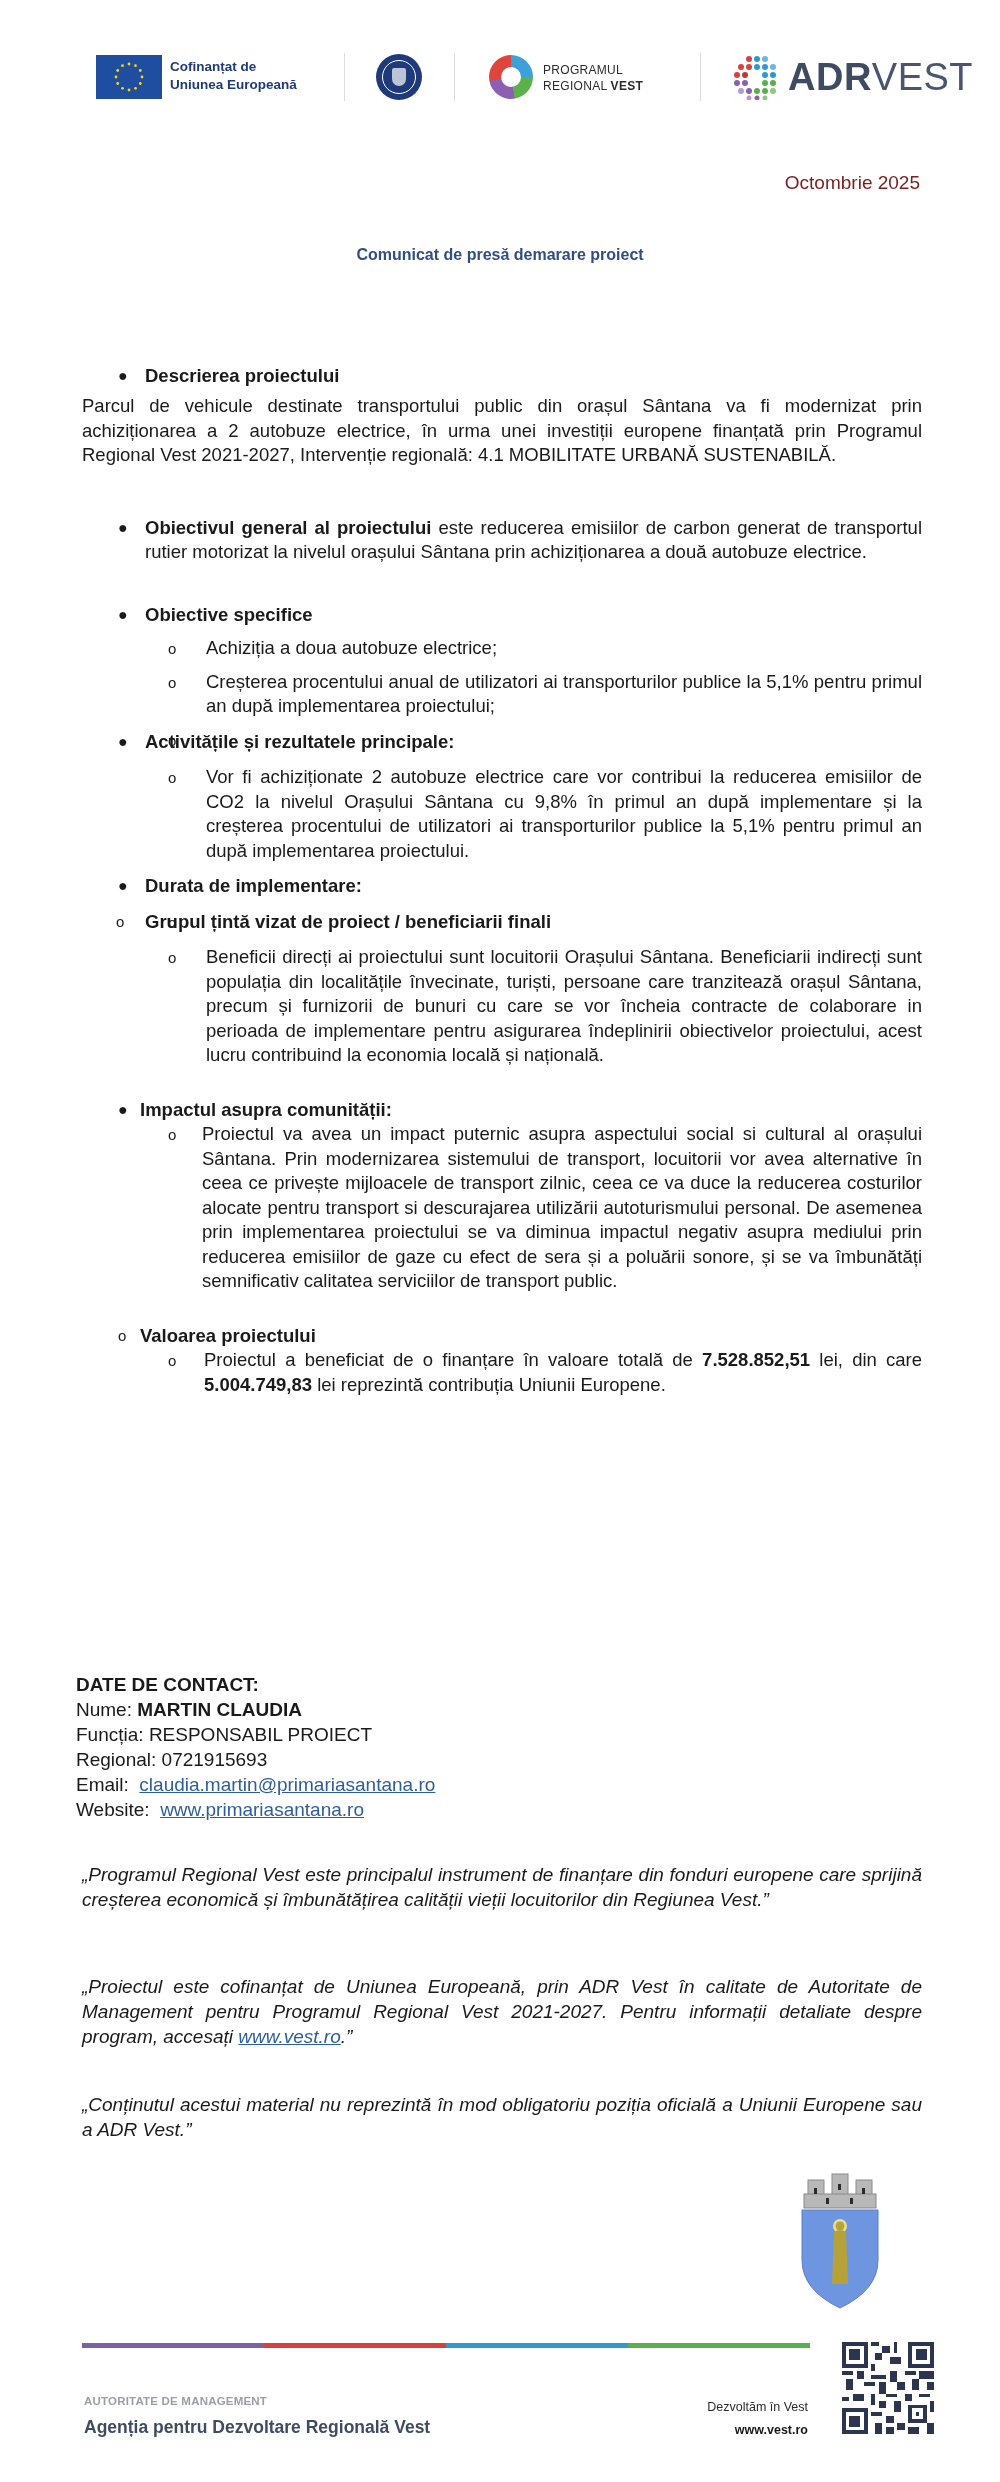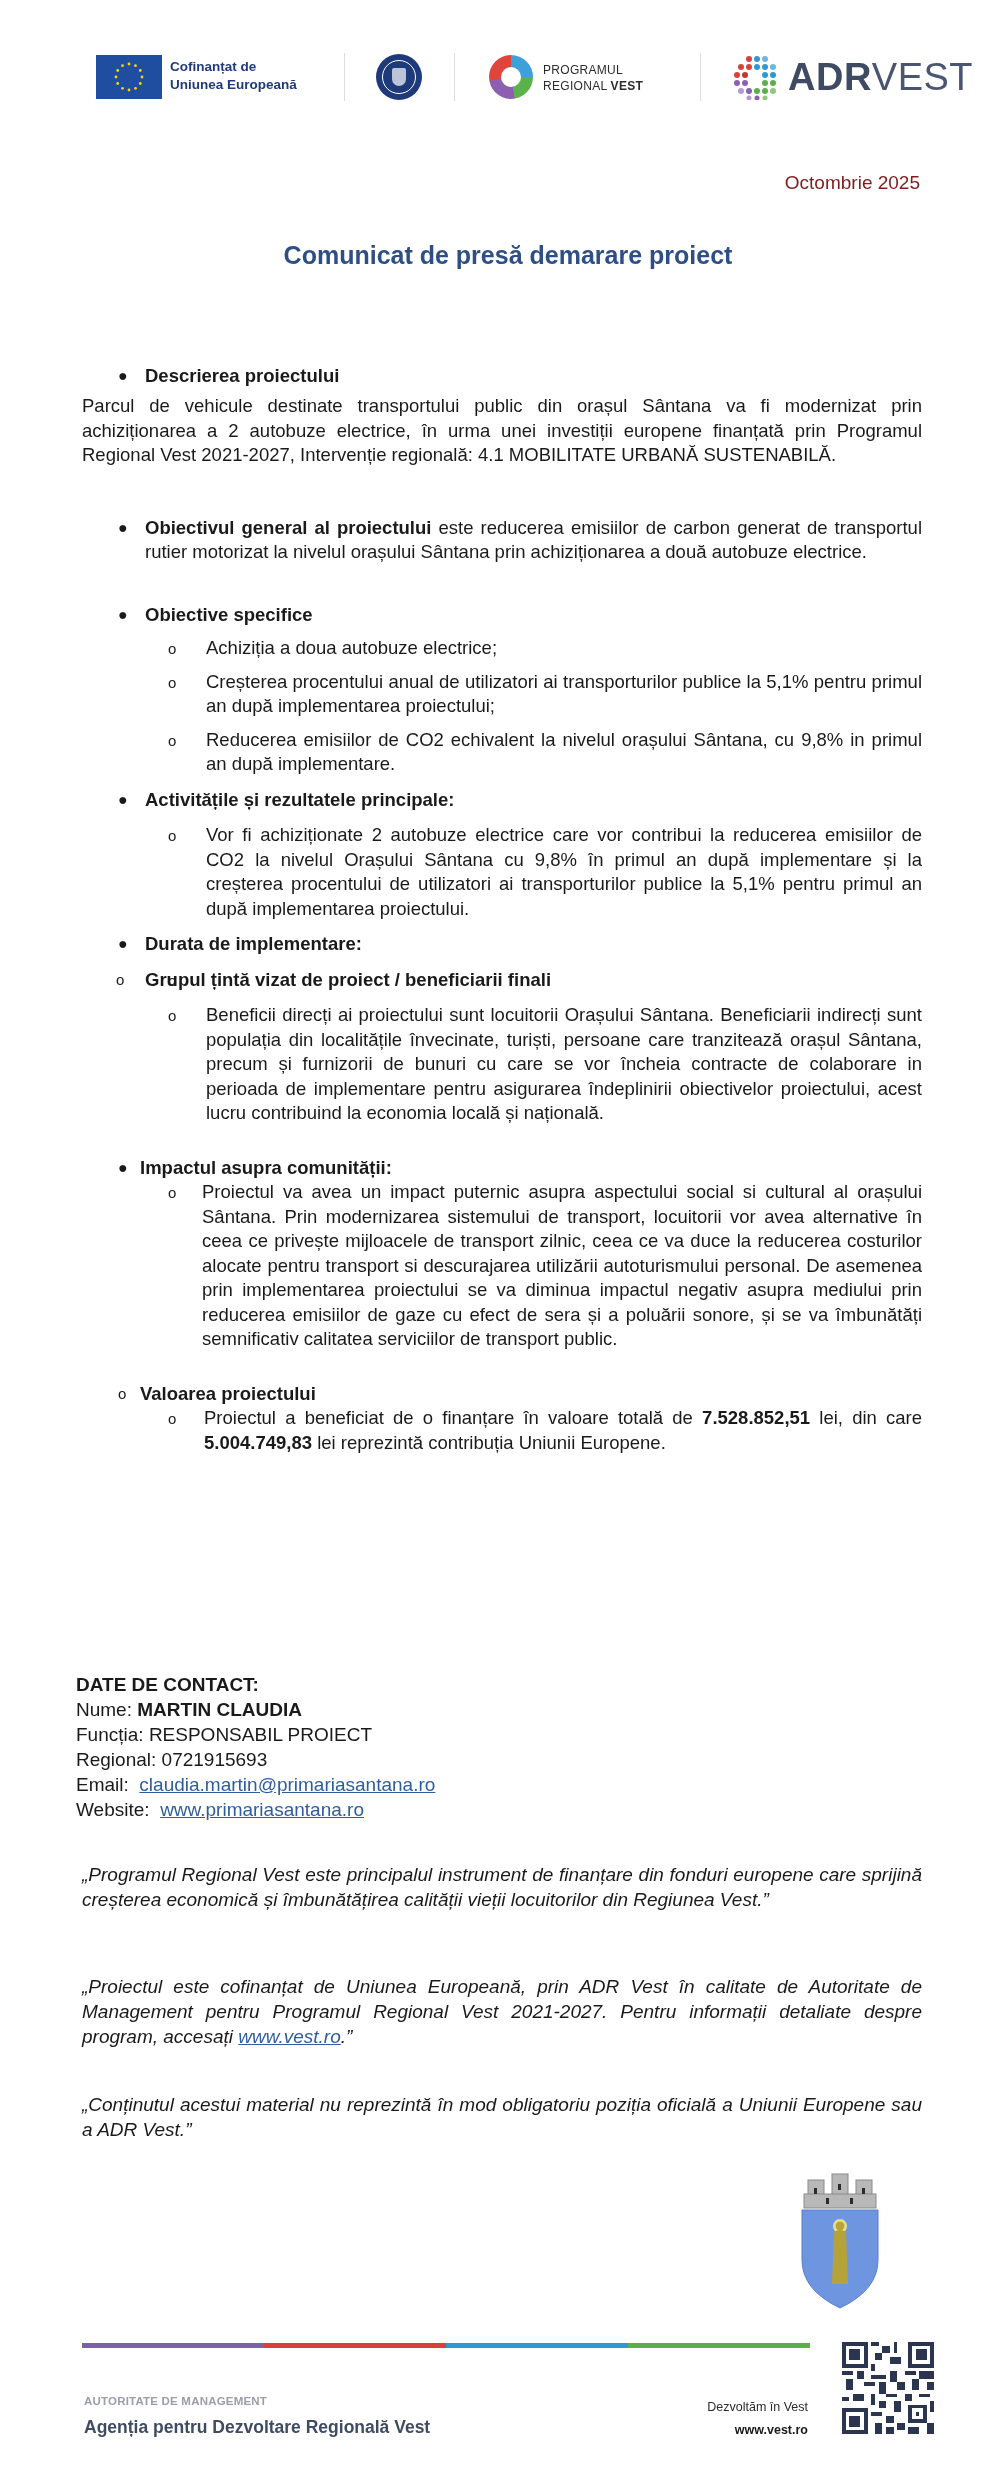--- a/index.html
+++ b/index.html
@@ -22,21 +22,21 @@
   .prv-text b { font-weight: bold; }
   .adr-dots { position: absolute; left: 636px; top: 4px; width: 46px; height: 46px; }
   .adr-text { position: absolute; left: 692px; top: 6px; font-family: "Liberation Sans", sans-serif; font-size: 38px; line-height: 42px; color: #3f4b63; letter-spacing: 0.5px; }
   .adr-text b { font-weight: bold; }
   .adr-text span.light { font-weight: normal; color: #4a5670; }
 
   
   .date { position: absolute; top: 172px; right: 80px; font-family: "Liberation Sans", sans-serif; font-size: 19px; color: #7f1d1d; margin-left: 36px; }
 
   
-  .title { position: absolute; top: 238px; left: 108px; width: 800px; text-align: center; font-family: "Liberation Sans", sans-serif; color: #2f4e86; font-size: 25px; line-height: 34px; font-weight: bold; }
+  .title { position: absolute; top: 238px; left: 100px; width: 800px; text-align: center; font-family: "Liberation Sans", sans-serif; color: #2f4e86; font-size: 16px; line-height: 34px; font-weight: bold; }
   .title .normal { font-weight: normal; }
 
   
   .content { position: absolute; top: 364px; left: 82px; width: 840px; font-family: "Liberation Sans", sans-serif; font-size: 18.5px; line-height: 24.5px; color: #1a1a1a; }
   .content p { text-align: justify; margin-top: 48px; }
   .hdr { font-weight: bold; }
   .sec { position: relative; }
   .bul { position: absolute; font-size: 16px; }
   .sub-item { position: relative; padding-left: 124px; padding-right: 0; text-align: justify; }
   .sub-item .bul-o { position: absolute; left: 86px; top: 1px; font-size: 15px; }
@@ -158,21 +158,20 @@
   <div class="sub-item" style="margin-top:9px;">
     <span class="bul-o">o</span>
     <span>Achiziția a doua autobuze electrice;</span>
   </div>
   <div class="sub-item" style="margin-top:9px;">
     <span class="bul-o">o</span>
     <span>Creșterea procentului anual de utilizatori ai transporturilor publice la 5,1% pentru primul an după implementarea proiectului;</span>
   </div>
   <div class="sub-item" style="margin-top:9px;">
     <span class="bul-o">o</span>
-    <span>Reducerea emisiilor de CO2 echivalent la nivelul orașului Sântana, cu 9,8% in primul an după implementare.</span>
   </div>
 
   <div class="sec" style="margin-top:11px; padding-left:63px;">
     <span class="bul" style="left:36px; top:0;">●</span>
     <span class="hdr">Activitățile și rezultatele principale:</span>
   </div>
   <div class="sub-item" style="margin-top:11px;">
     <span class="bul-o">o</span>
     <span>Vor fi achiziționate 2 autobuze electrice care vor contribui la reducerea emisiilor de CO2 la nivelul Orașului Sântana cu 9,8% în primul an după implementare și la creșterea procentului de utilizatori ai transporturilor publice la 5,1% pentru primul an după implementarea proiectului.</span>
   </div>

